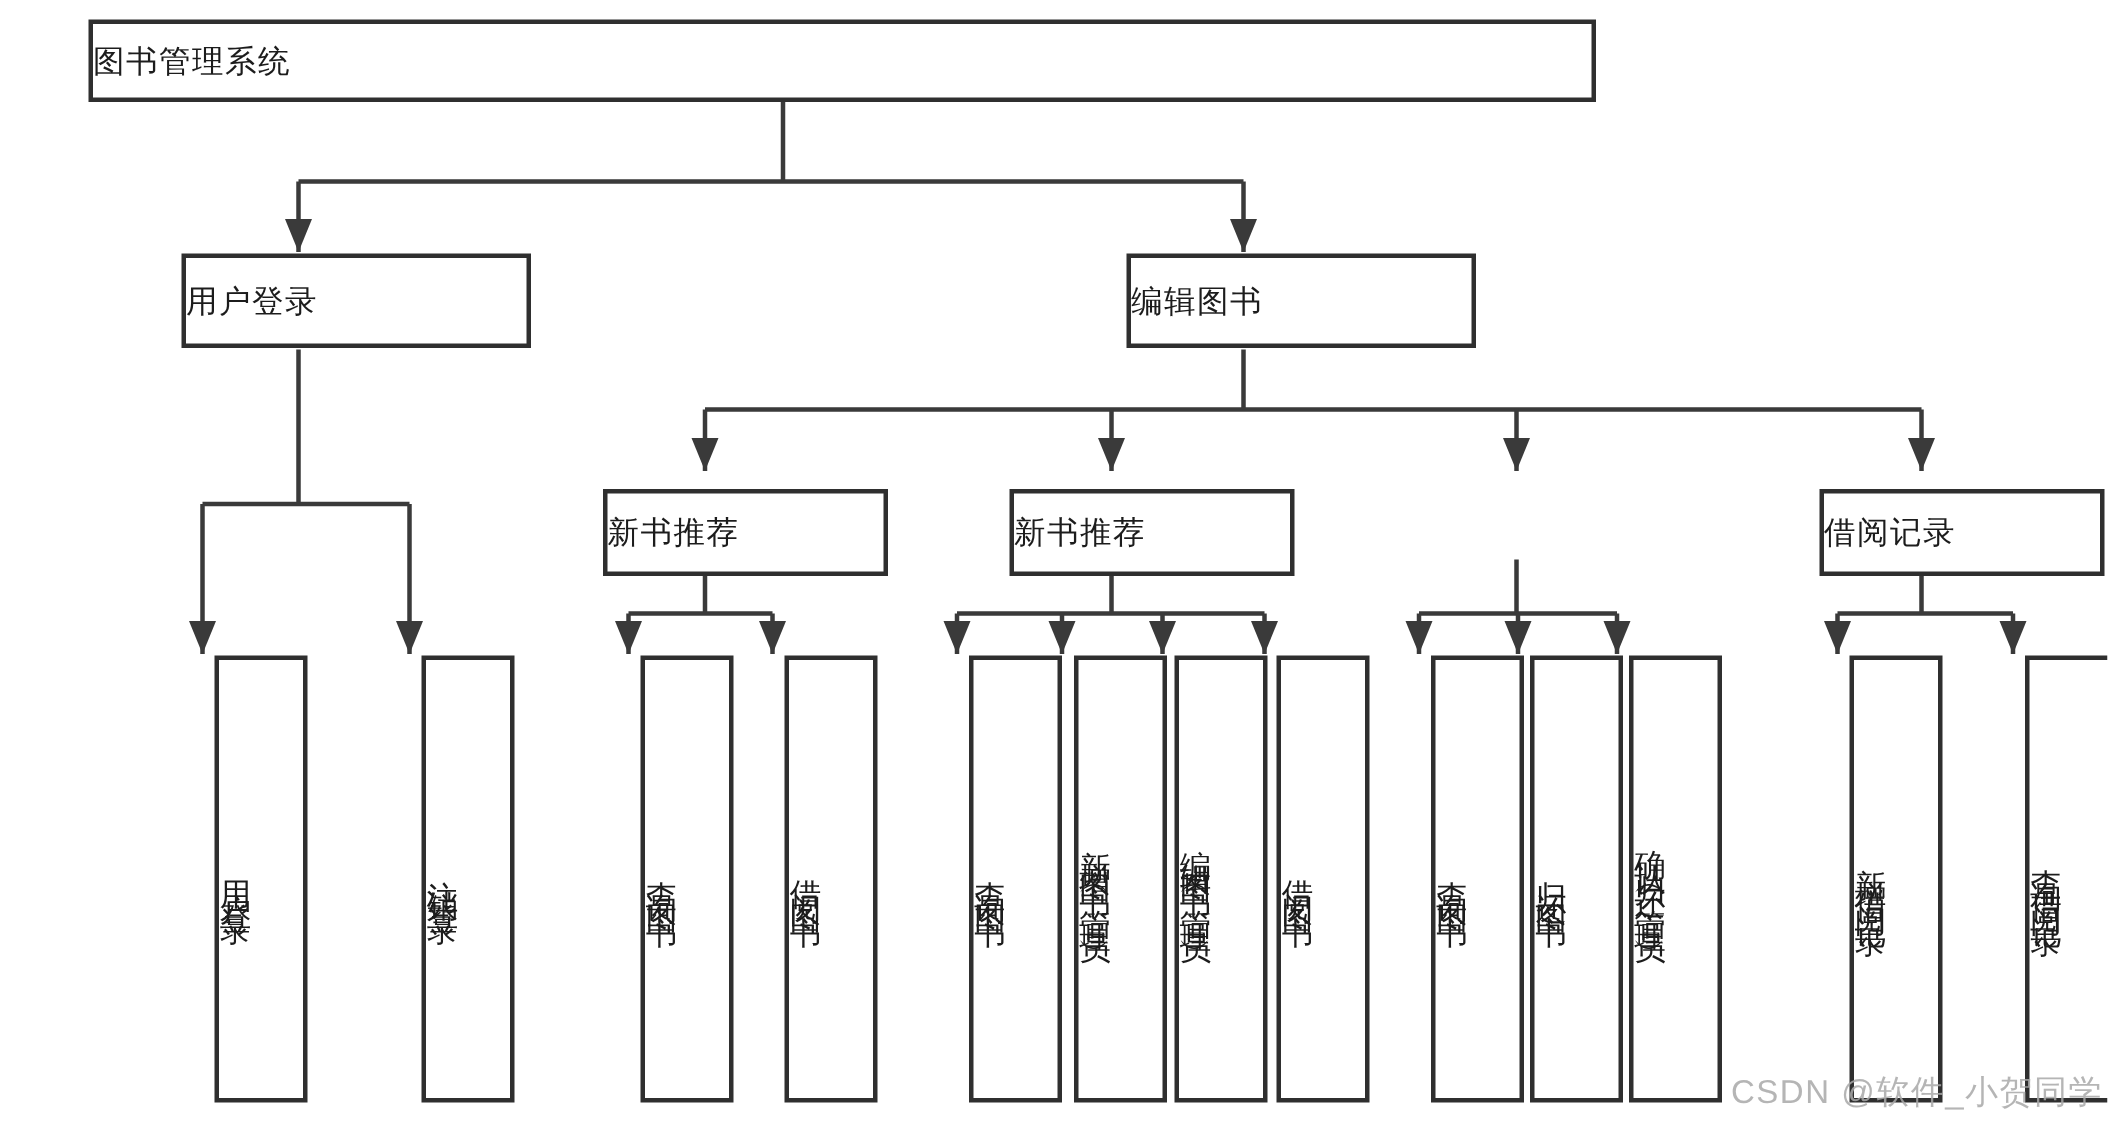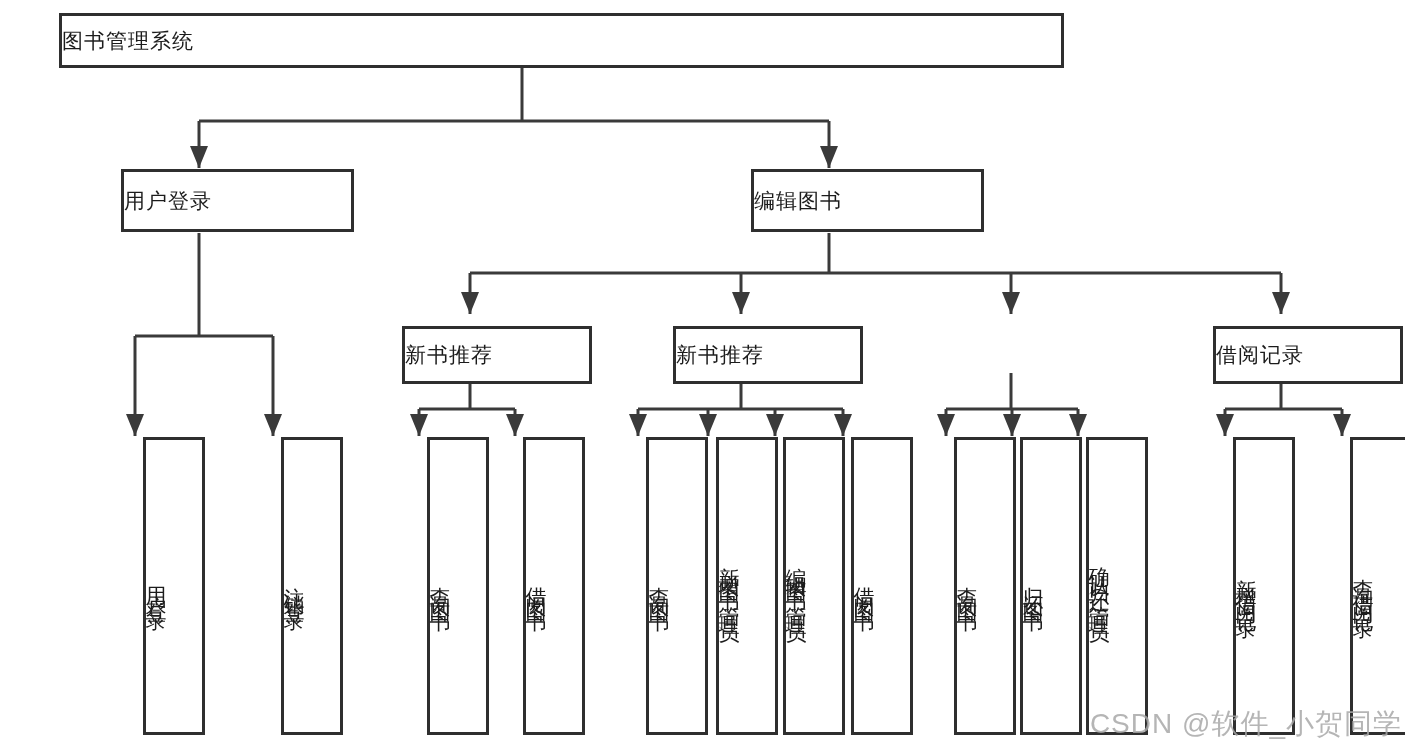--- a/index.html
+++ b/index.html
@@ -50,21 +50,21 @@
   .lv1 { left: 20px;  top: 13px;  width: 1005px; height: 55px; }
   .lv2 { top: 169px; height: 63px; width: 233px; }
   .lv3 { top: 326px; height: 58px; width: 190px; }
   .leaf { top: 437px; height: 298px; width: 62px; }
 
   .watermark {
     position: absolute;
     right: 3px;
     bottom: 4px;
     z-index: 3;
-    font-size: 28px;
+    font-size: 22px;
     color: rgba(168, 168, 168, 0.85);
     letter-spacing: 1px;
     white-space: nowrap;
     text-align: right;
   }
 </style>
 </head>
 <body>
 
 <div class="canvas">

